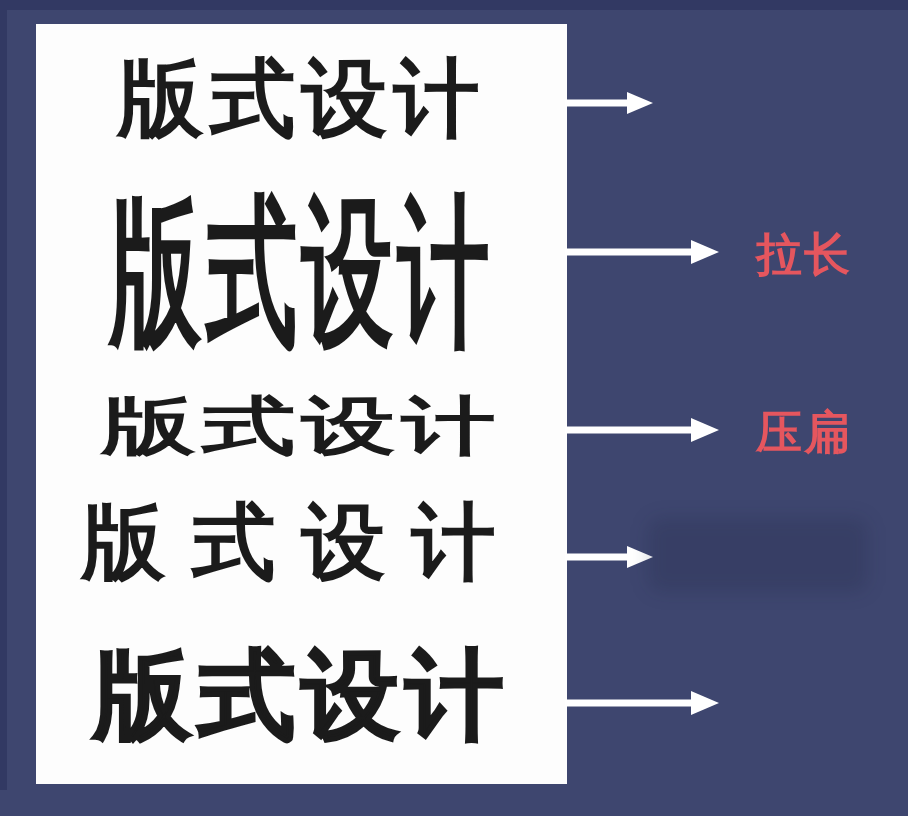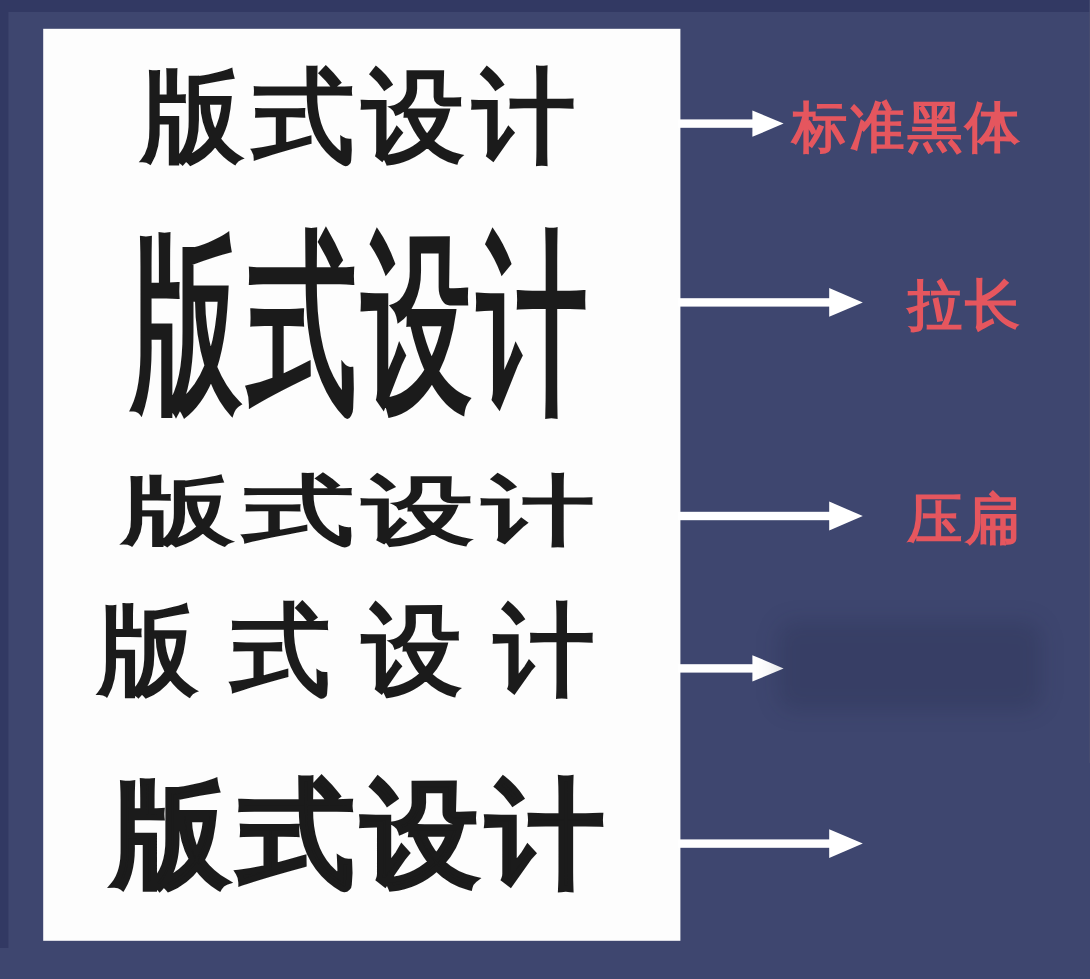--- a/index.html
+++ b/index.html
@@ -93,17 +93,16 @@
       <polygon points="62,6 88,17 62,28" fill="#ffffff"></polygon>
     </svg>
   </div>
   <div class="arrow arrow5">
     <svg width="160" height="34" viewBox="0 0 160 34">
       <rect x="0" y="13.5" width="128" height="7" fill="#ffffff"></rect>
       <polygon points="126,5 154,17 126,29" fill="#ffffff"></polygon>
     </svg>
   </div>
 
-  <div class="ann-label label1">标准黑体</div>
   <div class="ann-label label2">拉长</div>
   <div class="ann-label label3">压扁</div>
   <div class="smudge"></div>
 </div>
 
 </body></html>

